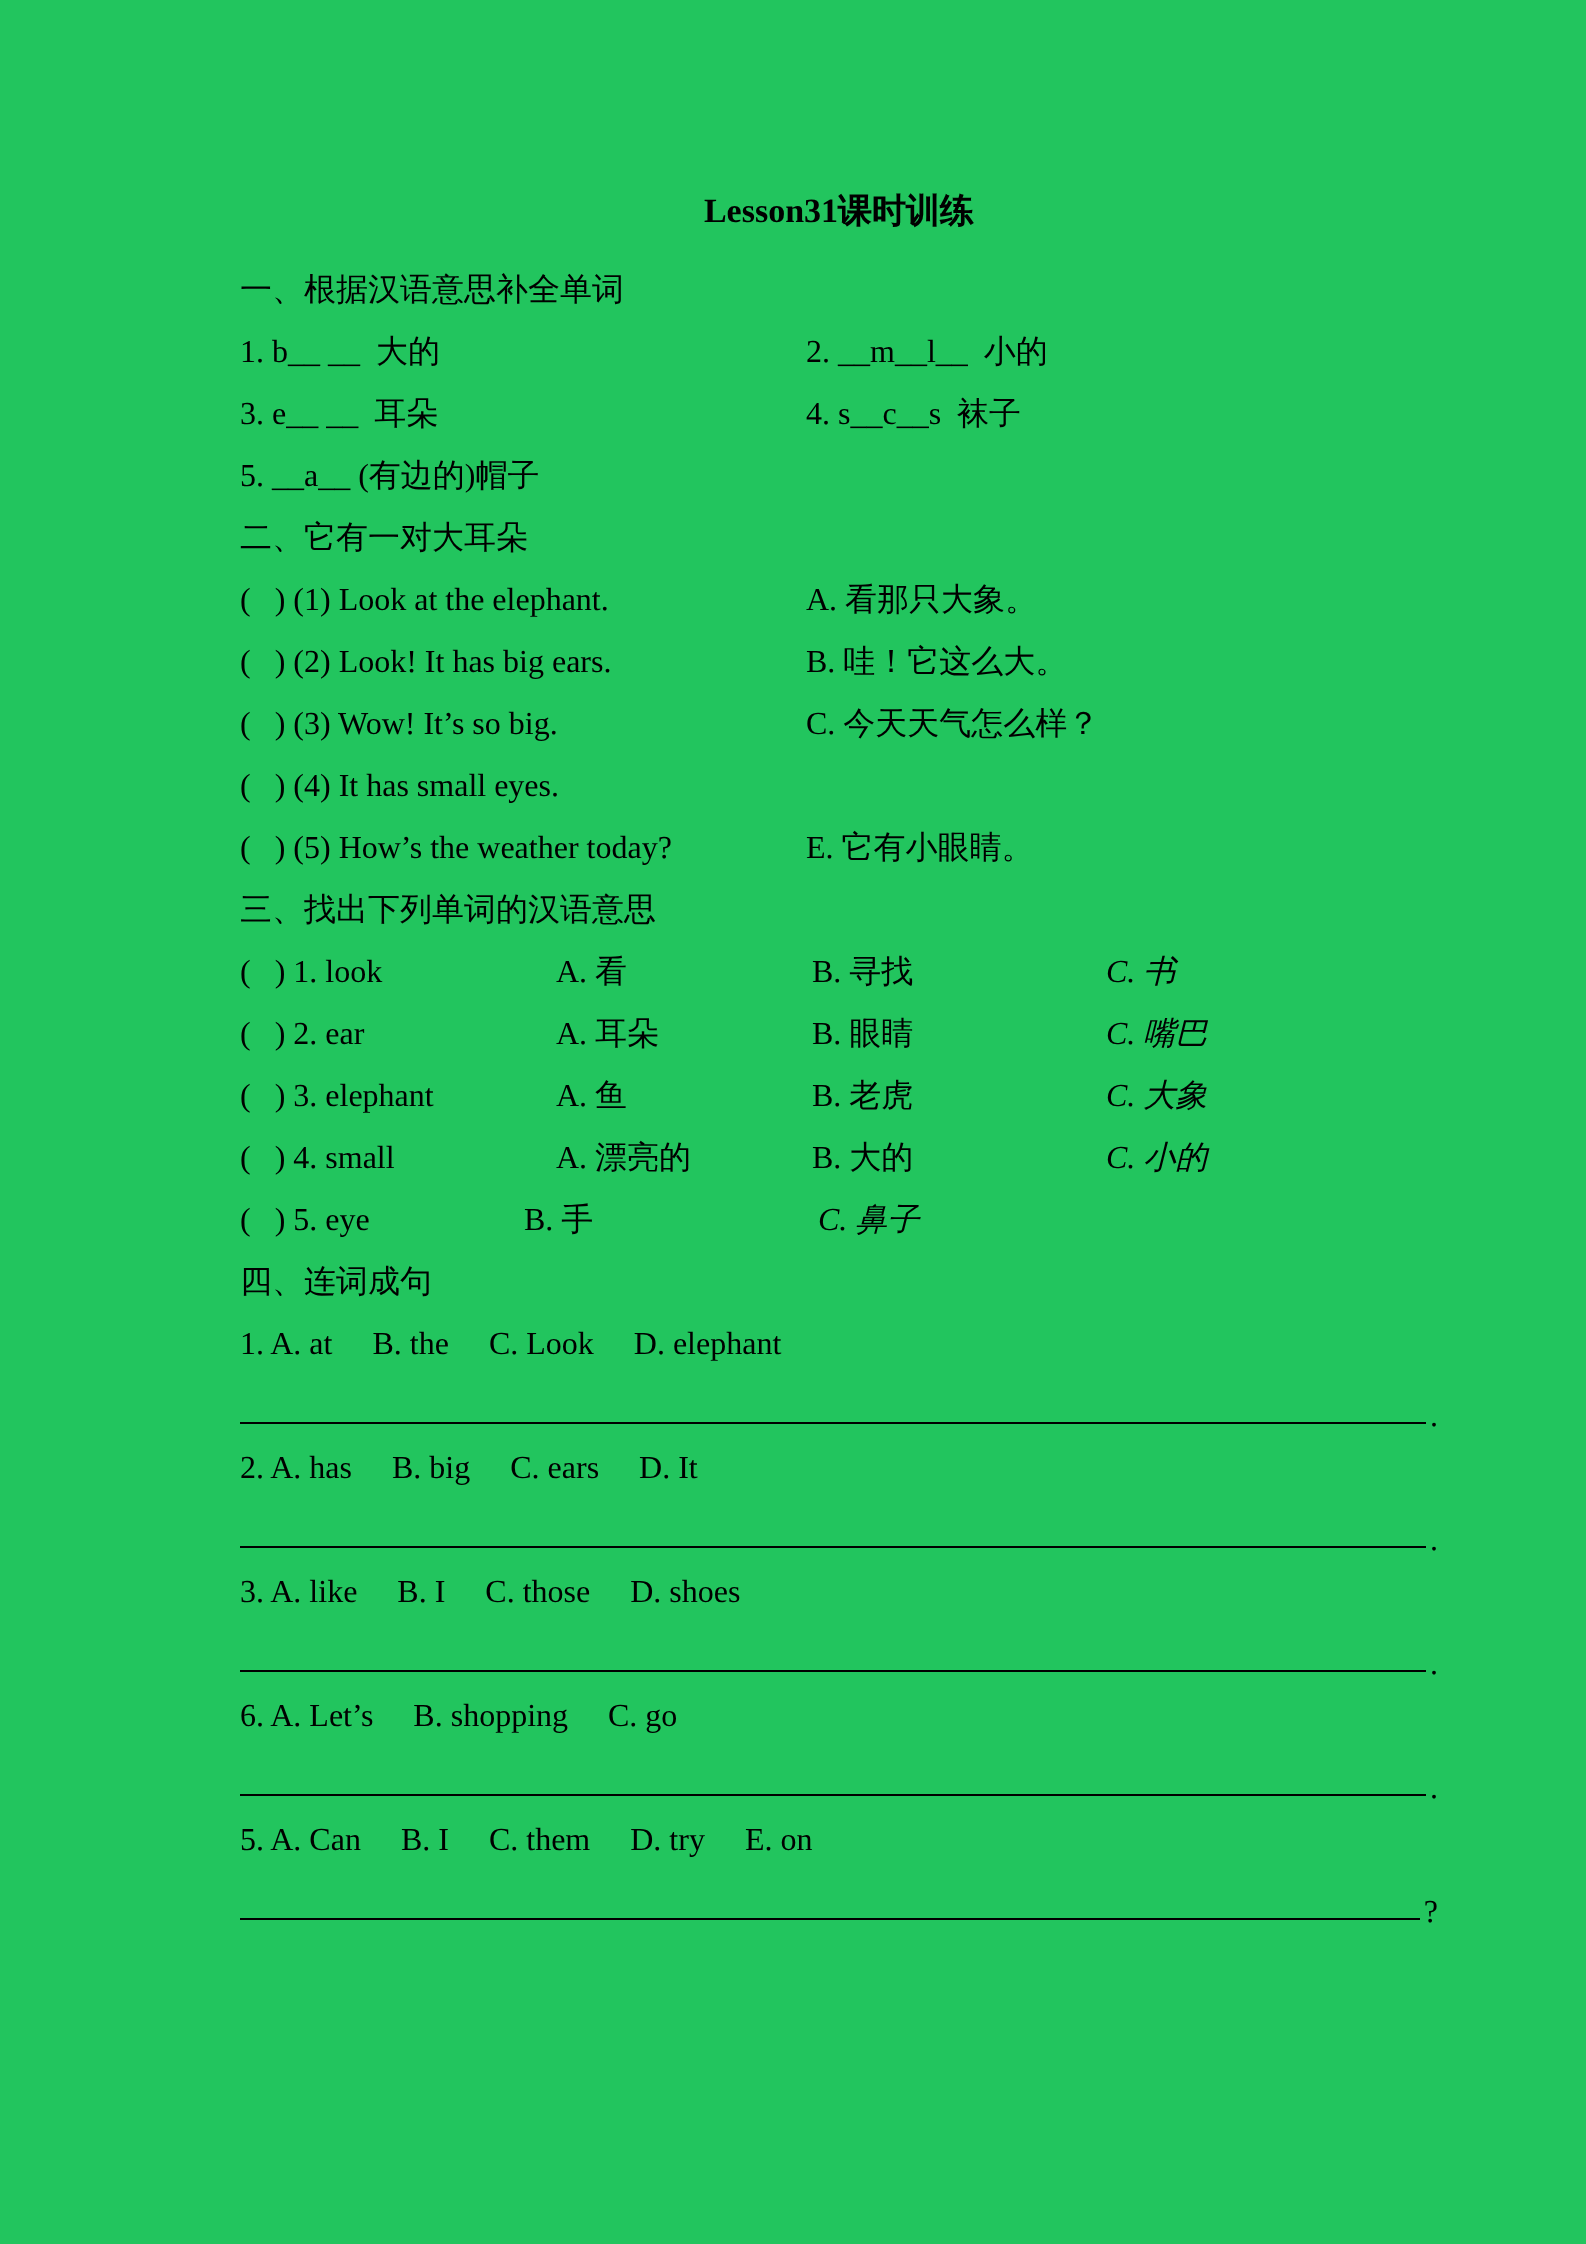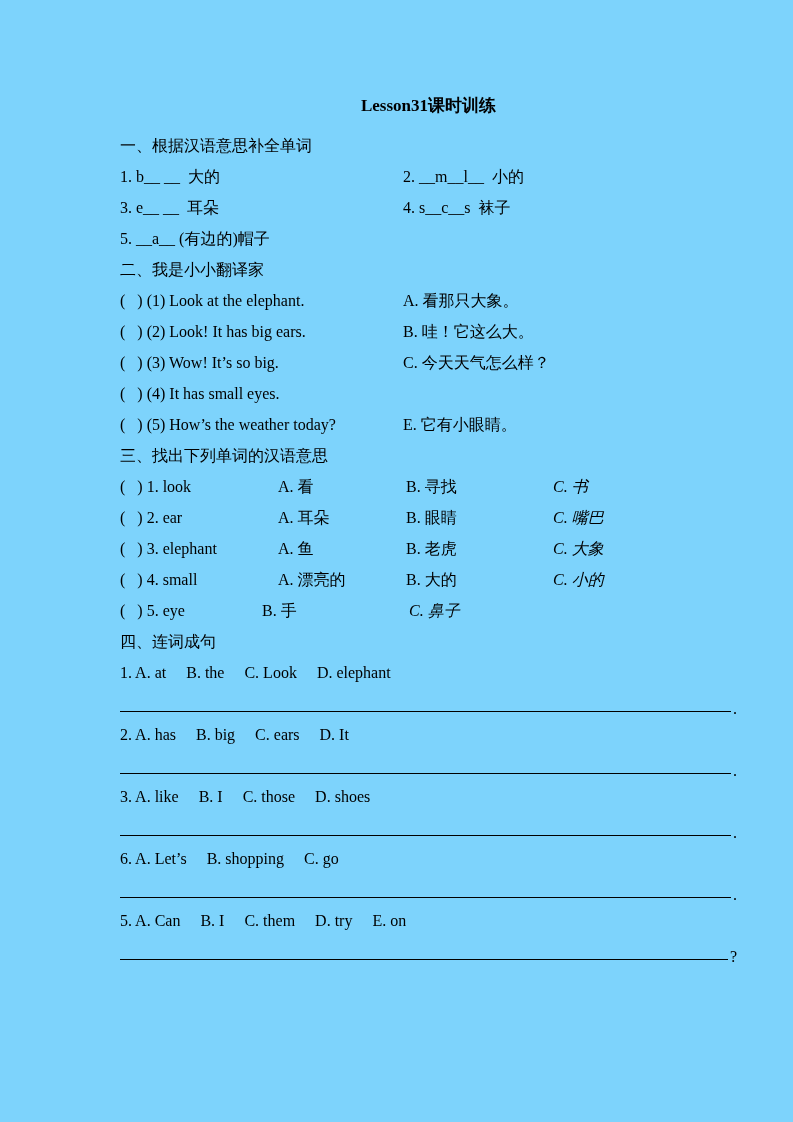--- a/index.html
+++ b/index.html
@@ -7,22 +7,22 @@
   body {
     width: 793px;
     height: 1122px;
     font-family: "Liberation Serif", "DejaVu Serif", serif;
     color: #000000;
     position: relative;
   }
   .page {
     width: 793px;
     height: 1122px;
-    padding: 94px 56px 40px 120px;
-    background: #7dd3fc;
+    padding: 94px 74px 40px 120px;
+    background: #22c55e;
     overflow: hidden;
   }
   .title {
     text-align: center;
     font-size: 17px;
     font-weight: bold;
     line-height: 24px;
     margin-bottom: 12px;
     white-space: pre-wrap;
   }
@@ -79,21 +79,21 @@
       <div class="cell col-left">3. e__ __  耳朵</div>
       <div class="cell col-right">4. s__c__s  袜子</div>
     </div>
     <div class="row">
       <div class="cell col-left">5. __a__ (有边的)帽子</div>
       <div class="cell col-right"></div>
     </div>
   </div>
 
   <div>
-    <div class="section-heading">二、我是小小翻译家</div>
+    <div class="section-heading">二、它有一对大耳朵</div>
     <div class="row">
       <div class="cell col-left">(   ) (1) Look at the elephant.</div>
       <div class="cell col-right">A. 看那只大象。</div>
     </div>
     <div class="row">
       <div class="cell col-left">(   ) (2) Look! It has big ears.</div>
       <div class="cell col-right">B. 哇！它这么大。</div>
     </div>
     <div class="row">
       <div class="cell col-left">(   ) (3) Wow! It’s so big.</div>

